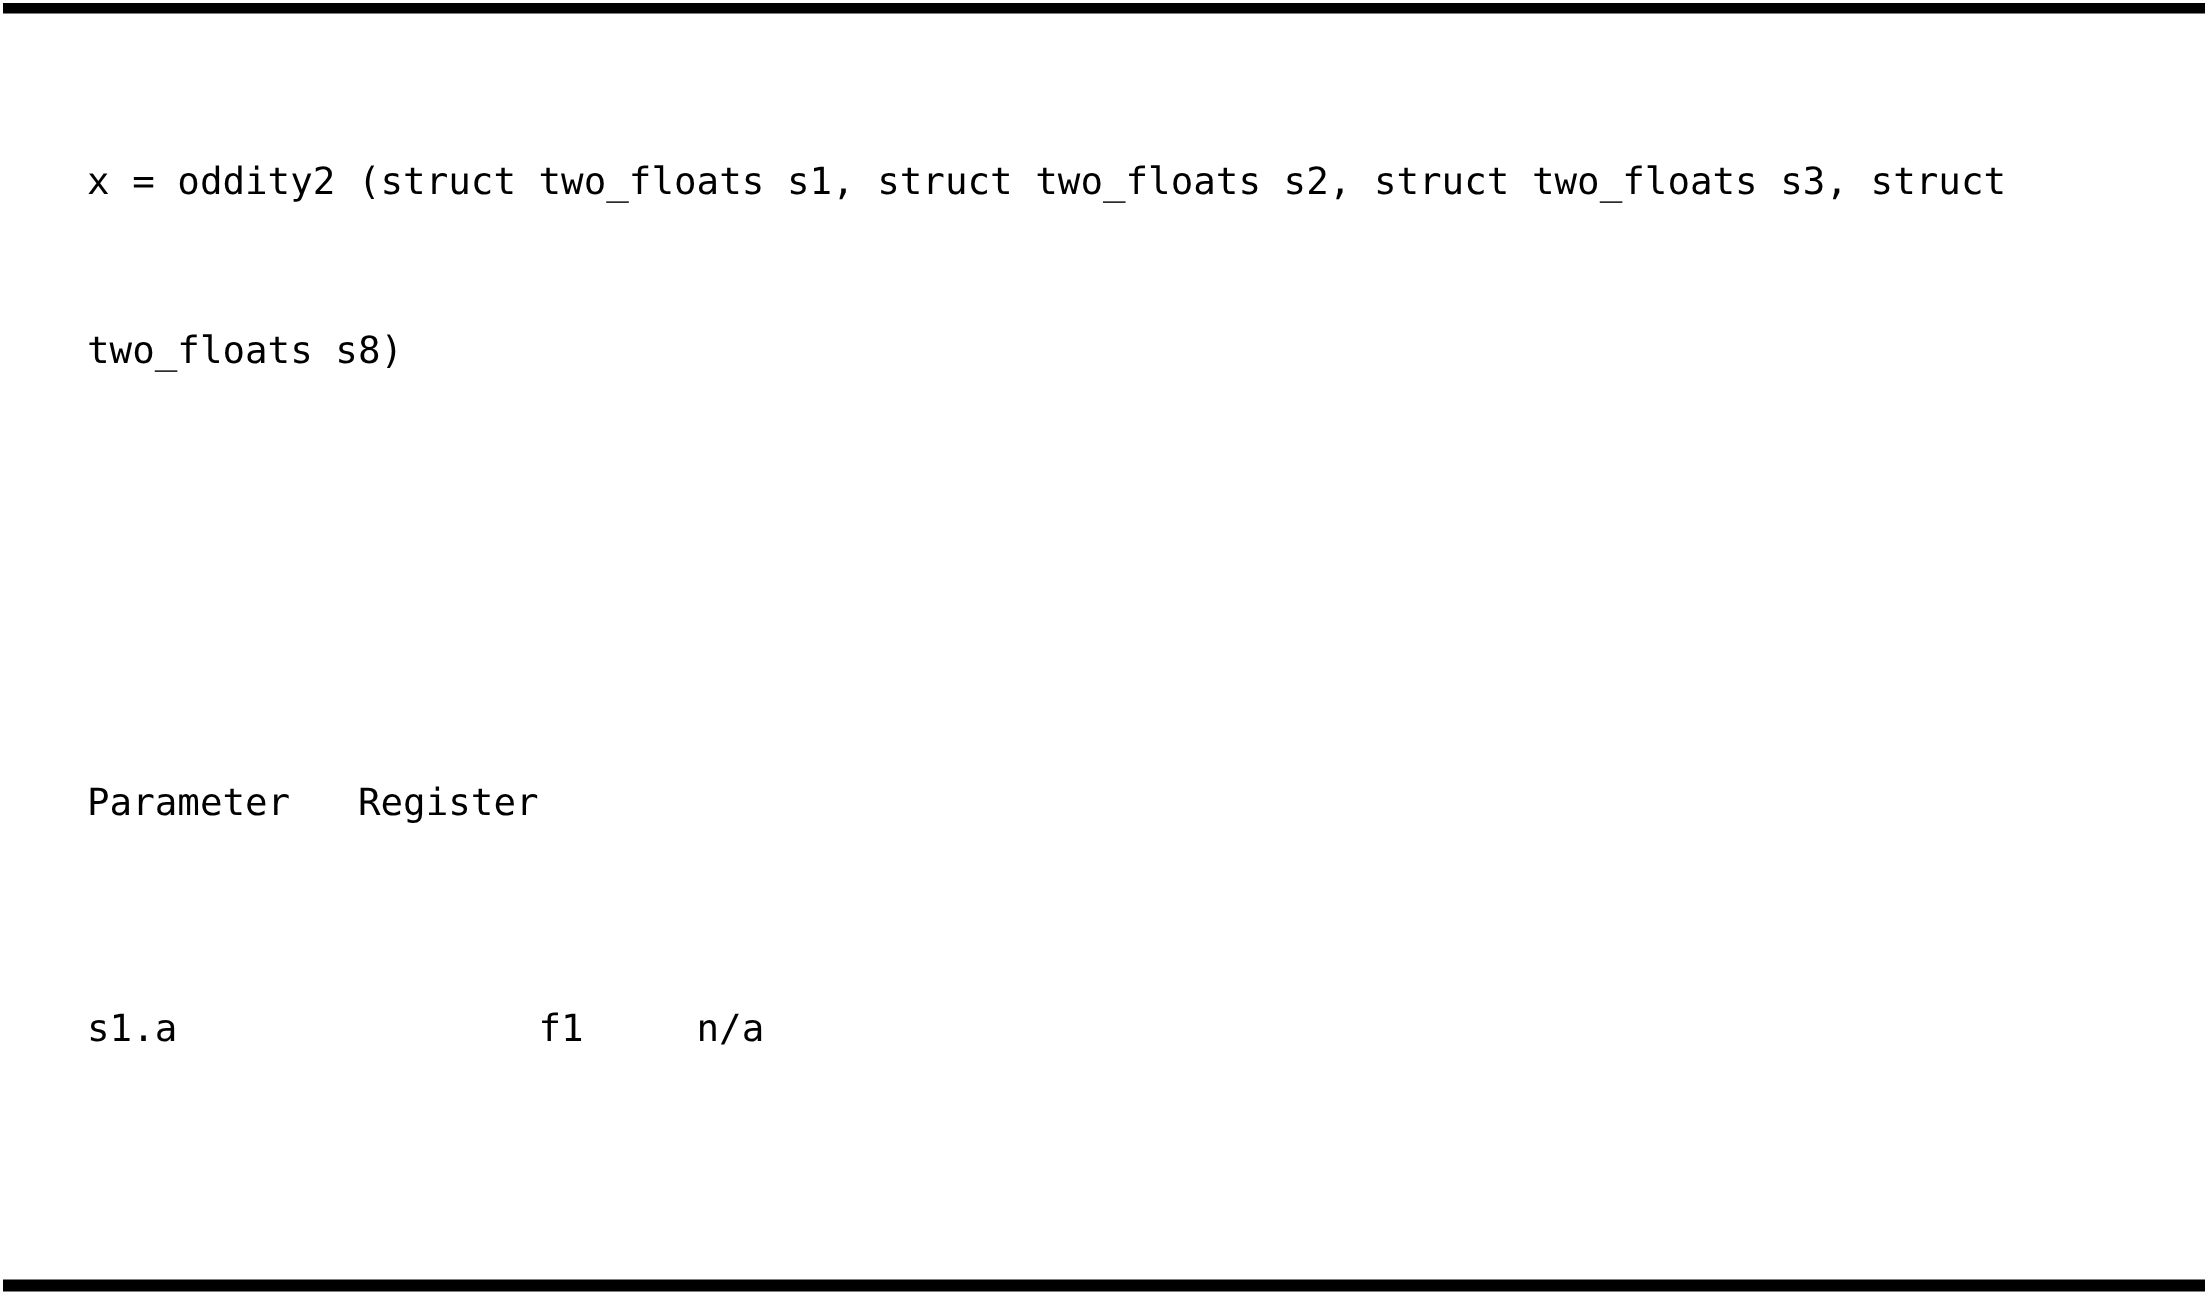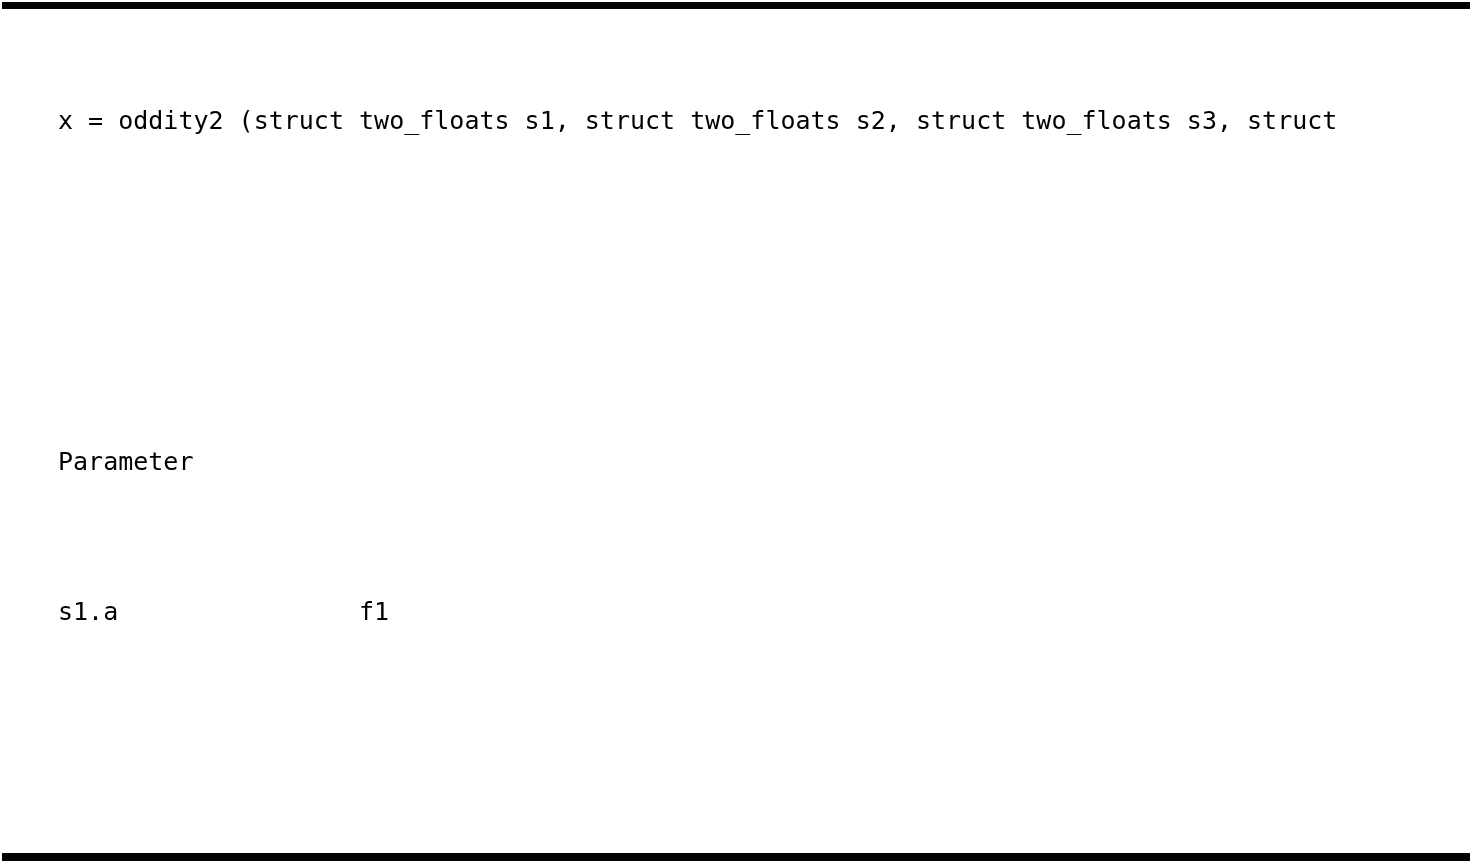--- a/index.html
+++ b/index.html
@@ -42,45 +42,47 @@
   .line {
     height: 37.65px;
     white-space: pre;
   }
   .trow {
     display: grid;
     grid-template-columns: 20ch 7ch auto;
   }
   .thead {
     grid-template-columns: 12ch 15ch auto;
-    margin-top: 39px;
   }
   .trow span {
     display: block;
     white-space: pre;
   }
 </style>
 </head>
 <body>
 
 <div class="page">
   <div class="rule rule-top"></div>
 
   <div class="content">
     <div class="line">x = oddity2 (struct two_floats s1, struct two_floats s2, struct two_floats s3, struct</div>
+    <div class="line">two_floats s8)</div>
 
     <div class="line"></div>
 
     <div class="line trow thead">
       <span>Parameter</span>
+      <span>Register</span>
     </div>
 
     <div class="line trow">
       <span>s1.a</span>
       <span>f1</span>
+      <span>n/a</span>
     </div>
     
     
     
     
     
     
     
     
     

